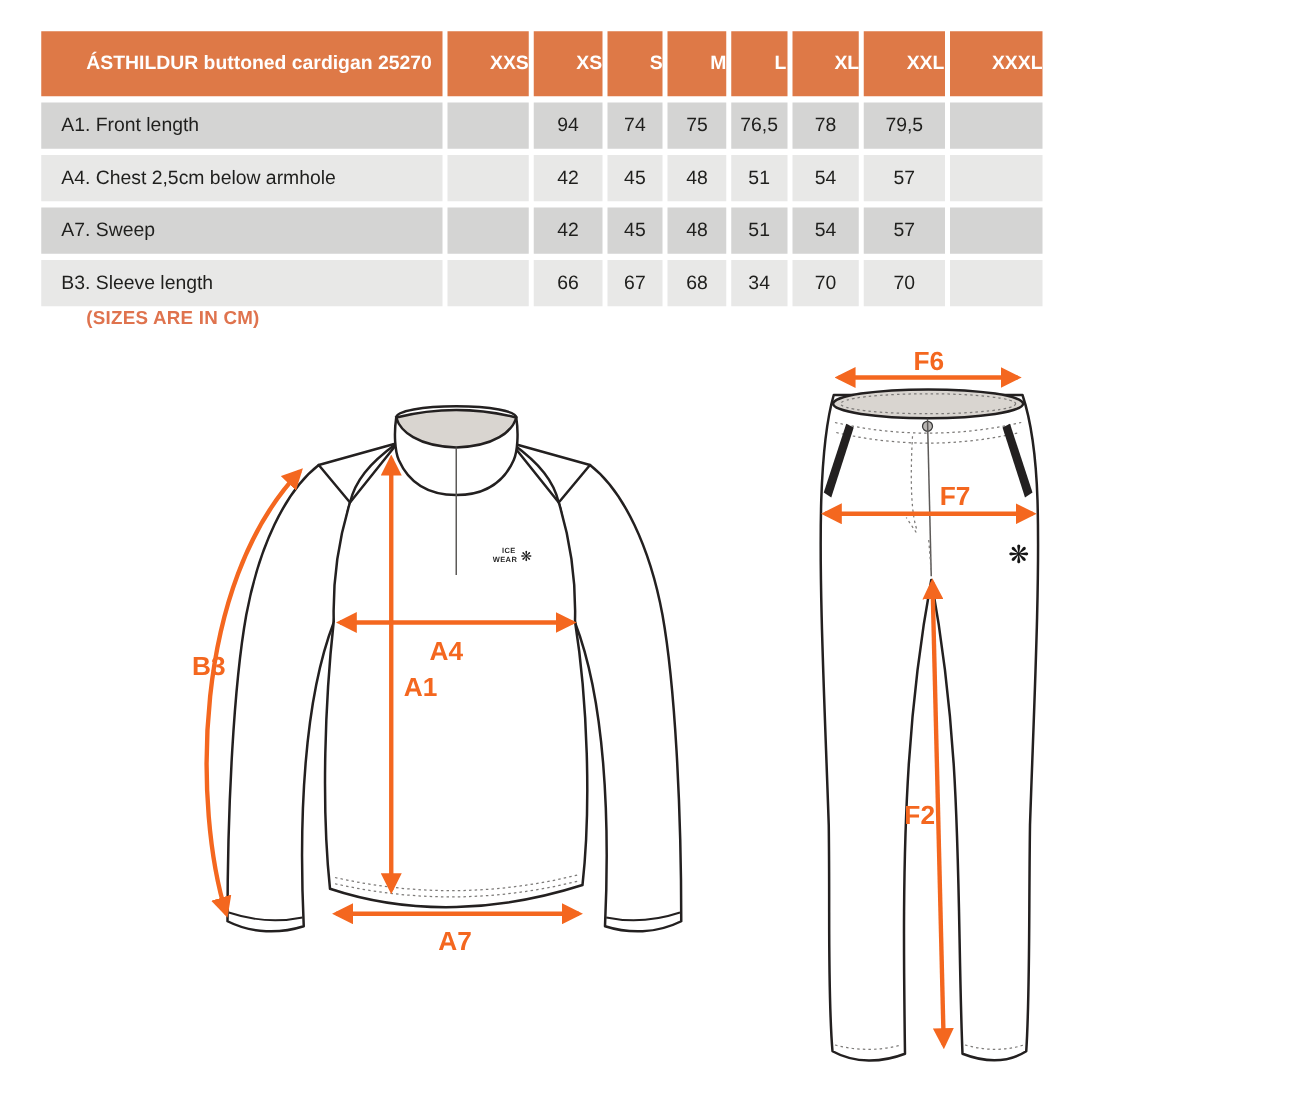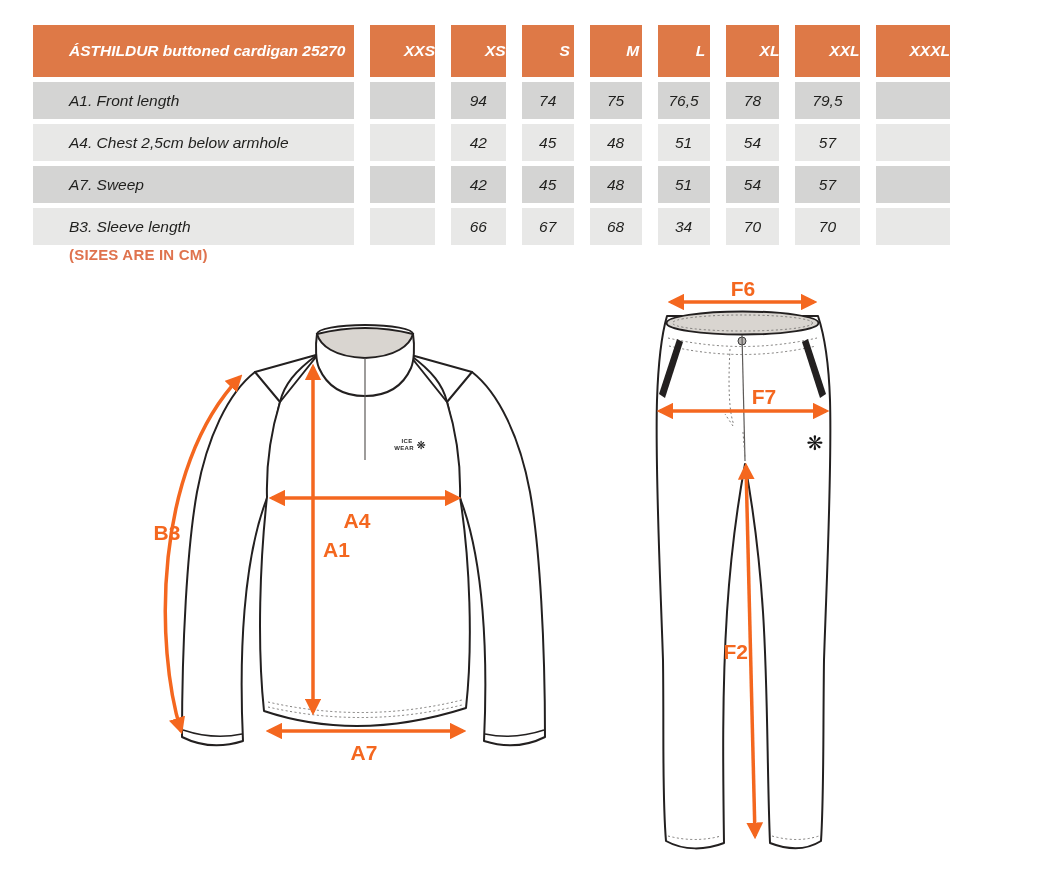--- a/index.html
+++ b/index.html
@@ -11,37 +11,36 @@
     --ink:#232020;
     --fill_gray:#D9D5D0;
   }
   *{box-sizing:border-box;}
   html,body{margin:0;padding:0;background:#fff;}
   body{font-family:"Liberation Sans",sans-serif;}
   .page{position:relative;width:1041px;height:896px;background:#fff;overflow:hidden;}
 
   
   .size-table{
-    position:absolute;left:33px;top:25px;width:917px;
+    position:absolute;left:33px;top:25px;width:801px;
     display:grid;
     grid-template-columns:321px repeat(8,1fr);
     grid-template-rows:52px repeat(4,37px);
-    gap:5px 16px;
-    font-style:italic;
+    gap:5px 4px;
   }
   .th{
     background:var(--header_bg);color:#fff;font-weight:bold;font-size:15.5px;
     display:flex;align-items:center;justify-content:center;padding-left:34px;
   }
   .th-title{justify-content:flex-start;padding-left:36px;}
   .cell{
     font-size:15.5px;color:#1f1f1d;
     display:flex;align-items:center;justify-content:center;
   }
-  .c-label{justify-content:flex-start;padding-left:36px;}
+  .c-label{justify-content:flex-start;padding-left:16px;}
   .row-dark{background:var(--row_dark);}
   .row-light{background:var(--row_light);}
 
   .note{
     position:absolute;left:69px;top:246px;
     color:var(--note);font-size:15px;font-weight:bold;letter-spacing:.2px;
   }
 
   
   .diagrams{position:absolute;left:0;top:280px;}

